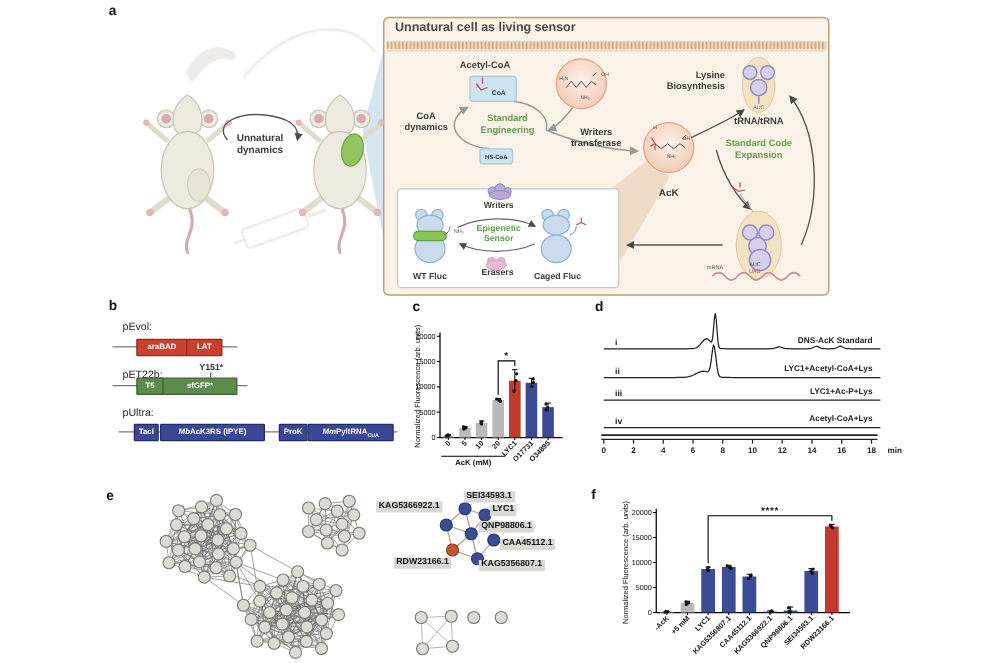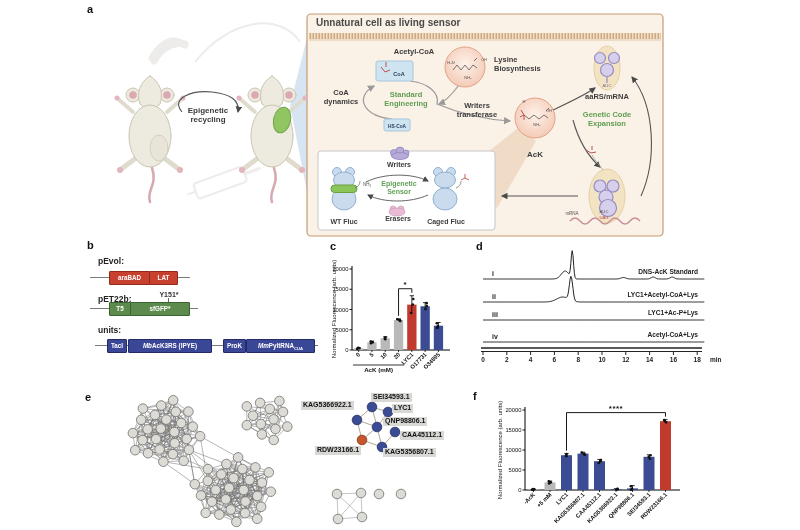--- a/index.html
+++ b/index.html
@@ -3,21 +3,21 @@
 <meta charset="utf-8">
 <style>
   html,body{margin:0;padding:0;background:#fff;width:800px;height:530px;overflow:hidden;
     font-family:"Liberation Sans",sans-serif;}
   #fig{position:relative;width:800px;height:530px;background:#fff;}
   svg{position:absolute;overflow:visible;}
   svg text{font-family:"Liberation Sans",sans-serif;}
   .plab{position:absolute;font-size:11px;font-weight:bold;color:#111;}
   .ptxt{position:absolute;font-weight:bold;color:#3c3c3c;text-align:center;line-height:1.15;}
   .grn{color:#5f9e53;}
-  .pbname{position:absolute;font-size:8.5px;font-weight:bold;color:#222;}
+  .pbname{position:absolute;font-size:8.5px;font-weight:normal;color:#222;}
   .wire{position:absolute;border-top:1.2px solid #7a7a7a;height:0;}
   .pbox{position:absolute;color:#fff;font-size:6.3px;font-weight:bold;text-align:center;
     border-radius:1px;white-space:nowrap;overflow:hidden;}
   .pbox i{font-style:italic;}
   .pbox sub{font-size:4.2px;}
   .red-box{background:#c8402e;border:1px solid #8e2a1e;}
   .green-box{background:#5d8a4d;border:1px solid #3c6232;}
   .blue-box{background:#3a4696;border:1px solid #232c66;}
   .net-label{position:absolute;font-size:7px;font-weight:bold;color:#111;background:#d8d8d4;
     padding:0 2px;line-height:1.25;white-space:nowrap;z-index:5;}
@@ -194,48 +194,48 @@
     <text x="549" y="112" font-size="4" fill="#555" text-anchor="middle">OH</text>
     <text x="537" y="126" font-size="4" fill="#555" text-anchor="middle">NH₂</text>
     <text x="607" y="87" font-size="4.2" fill="#7a6a9a" text-anchor="middle">AUC</text>
     <text x="572" y="215" font-size="4.5" fill="#555" text-anchor="middle">mRNA</text>
     <text x="604" y="213" font-size="4.2" fill="#555" text-anchor="middle">AUC</text>
     <text x="604" y="218.5" font-size="4.2" fill="#b04848" text-anchor="middle">UAG</text>
     <text x="363" y="186" font-size="4.5" fill="#555">NH₂</text>
   </svg>
 
   <div class="ptxt" style="left:316px;top:17px;font-size:10px;color:#4a4a4a;text-align:left">Unnatural cell as living sensor</div>
-  <div class="ptxt" style="left:172px;top:106px;width:72px;font-size:8px">Epigenetic recycling</div>
-  <div class="ptxt" style="left:386px;top:48px;width:56px;font-size:7.5px">Acetyl-CoA</div>
+  <div class="ptxt" style="left:172px;top:106px;width:72px;font-size:8px">Unnatural dynamics</div>
+  <div class="ptxt" style="left:360px;top:48px;width:56px;font-size:7.5px">Acetyl-CoA</div>
   <div class="ptxt" style="left:317px;top:89px;width:48px;font-size:7.5px">CoA dynamics</div>
   <div class="ptxt grn" style="left:381px;top:91px;width:50px;font-size:7.5px">Standard Engineering</div>
-  <div class="ptxt" style="left:494px;top:56px;width:64px;font-size:7.5px;text-align:left">Lysine Biosynthesis</div>
+  <div class="ptxt" style="left:516px;top:56px;width:64px;font-size:7.5px;text-align:right">Lysine Biosynthesis</div>
   <div class="ptxt" style="left:446px;top:102px;width:62px;font-size:7.5px">Writers transferase</div>
   <div class="ptxt" style="left:515px;top:150px;width:40px;font-size:8px">AcK</div>
-  <div class="ptxt" style="left:576px;top:93px;width:62px;font-size:7.5px">aaRS/mRNA</div>
-  <div class="ptxt grn" style="left:576px;top:111px;width:62px;font-size:7.5px">Genetic Code Expansion</div>
+  <div class="ptxt" style="left:576px;top:93px;width:62px;font-size:7.5px">tRNA/tRNA</div>
+  <div class="ptxt grn" style="left:576px;top:111px;width:62px;font-size:7.5px">Standard Code Expansion</div>
   <div class="ptxt" style="left:377px;top:161px;width:44px;font-size:7px">Writers</div>
   <div class="ptxt grn" style="left:370px;top:180px;width:58px;font-size:7px">Epigenetic Sensor</div>
   <div class="ptxt" style="left:376px;top:215px;width:44px;font-size:7px">Erasers</div>
   <div class="ptxt" style="left:326px;top:218px;width:36px;font-size:7px">WT Fluc</div>
   <div class="ptxt" style="left:420px;top:218px;width:52px;font-size:7px">Caged Fluc</div>
 
   <div class="pbname" style="left:98px;top:256px">pEvol:</div>
   <div class="wire" style="left:90px;top:277px;width:100px"></div>
   <div class="pbox red-box" style="left:109px;top:271px;width:39px;height:12px;line-height:12px"><span>araBAD</span></div>
   <div class="pbox red-box" style="left:149px;top:271px;width:27px;height:12px;line-height:12px"><span>LAT</span></div>
 
   <div class="pbname" style="left:98px;top:294px">pET22b:</div>
   <div class="ptxt" style="left:152px;top:291px;width:34px;font-size:7px;color:#333">Y151*</div>
   <div style="position:absolute;left:168px;top:298px;width:1px;height:4px;background:#666"></div>
   <div class="wire" style="left:90px;top:308px;width:108px"></div>
   <div class="pbox green-box" style="left:109px;top:302px;width:20px;height:12px;line-height:12px"><span>T5</span></div>
   <div class="pbox green-box" style="left:130px;top:302px;width:58px;height:12px;line-height:12px"><span>sfGFP*</span></div>
 
-  <div class="pbname" style="left:98px;top:325px">units:</div>
+  <div class="pbname" style="left:98px;top:325px">pUltra:</div>
   <div class="wire" style="left:95px;top:345px;width:223px"></div>
   <div class="pbox blue-box" style="left:107px;top:339px;width:18px;height:12px;line-height:12px"><span>TacI</span></div>
   <div class="pbox blue-box" style="left:128px;top:339px;width:82px;height:12px;line-height:12px"><i>Mb</i><span>AcK3RS (IPYE)</span></div>
   <div class="pbox blue-box" style="left:223px;top:339px;width:21px;height:12px;line-height:12px"><span>ProK</span></div>
   <div class="pbox blue-box" style="left:246px;top:339px;width:67px;height:12px;line-height:12px"><i>Mm</i><span>PyltRNA</span><sub>CUA</sub></div>
 
   <svg id="svgC" style="left:330px;top:246px;width:140px;height:142px" viewBox="0 0 140 142">
       <line x1="22" y1="20" x2="22" y2="104" stroke="#000" stroke-width="1"></line>
       <line x1="22" y1="104" x2="120" y2="104" stroke="#000" stroke-width="1"></line>
       <line x1="19.5" y1="104" x2="22" y2="104" stroke="#000" stroke-width="0.9"></line>

